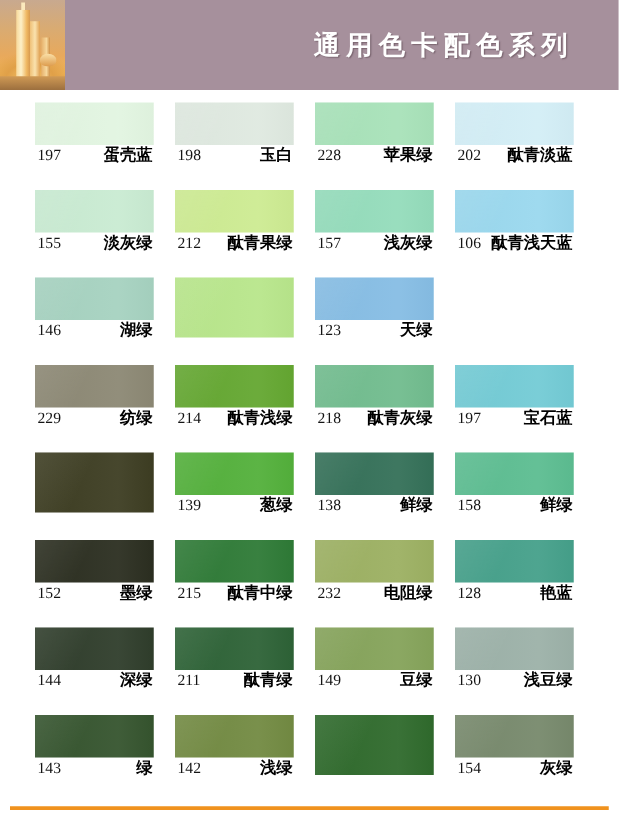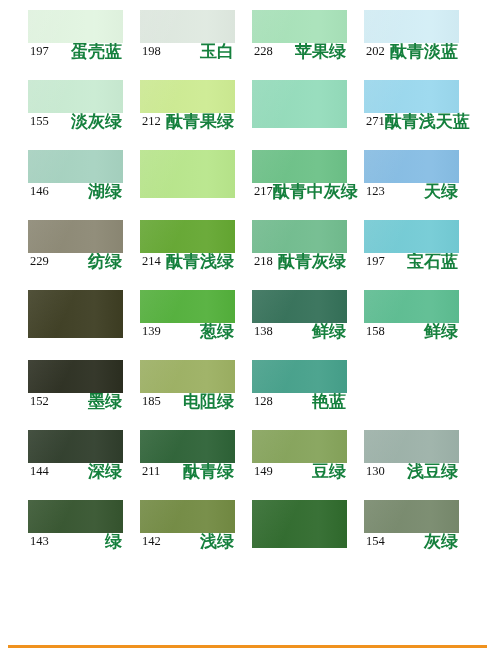--- a/index.html
+++ b/index.html
@@ -149,22 +149,22 @@
   }
 
   .swatch-code {
     font-size: 12.5px;
     color: #141414;
     font-family: "Liberation Serif", "DejaVu Serif", serif;
     line-height: 1;
   }
 
   .swatch-name {
-    font-size: 17px;
-    color: #15803d;
+    font-size: 13px;
+    color: #000000;
     font-family: "DejaVu Sans", "Liberation Sans", sans-serif;
     font-weight: 700;
     line-height: 1;
     white-space: nowrap;
   }
 
   
   #footer-rule {
     position: absolute;
     left: 8px;
@@ -192,20 +192,33 @@
     letter-spacing: 5px;
     transform: rotate(-22deg);
     white-space: nowrap;
   }
 </style>
 </head>
 <body>
 
 <div id="page">
 
+  <div id="header">
+    <div id="header-photo">
+      <div class="spire"></div>
+      <div class="tower-a"></div>
+      <div class="tower-b"></div>
+      <div class="tower-c"></div>
+      <div class="dome"></div>
+      <div class="base"></div>
+    </div>
+    <div id="header-title">
+      <span class="title-text">通用色卡配色系列</span>
+    </div>
+  </div>
 
   <div id="watermark">
     <span>quanjing.com</span>
   </div>
 
   <div id="swatch-grid">
       <div class="swatch-row">
         <div class="swatch-cell">
           <div class="swatch-chip" style="background: rgb(226, 245, 225);"></div>
           <div class="swatch-label">
@@ -245,48 +258,45 @@
         </div>
         <div class="swatch-cell">
           <div class="swatch-chip" style="background: rgb(205, 235, 146);"></div>
           <div class="swatch-label">
             <span class="swatch-code">212</span>
             <span class="swatch-name">酞青果绿</span>
           </div>
         </div>
         <div class="swatch-cell">
           <div class="swatch-chip" style="background: rgb(148, 220, 187);"></div>
+          <div class="swatch-label">
+            <span class="swatch-code">157</span>
+            <span class="swatch-name">浅灰绿</span>
+          </div>
         </div>
         <div class="swatch-cell">
           <div class="swatch-chip" style="background: rgb(154, 216, 238);"></div>
           <div class="swatch-label">
-            <span class="swatch-code">271</span>
+            <span class="swatch-code">106</span>
             <span class="swatch-name">酞青浅天蓝</span>
           </div>
         </div>
       </div>
       <div class="swatch-row">
         <div class="swatch-cell">
           <div class="swatch-chip" style="background: rgb(166, 210, 192);"></div>
           <div class="swatch-label">
             <span class="swatch-code">146</span>
             <span class="swatch-name">湖绿</span>
           </div>
         </div>
         <div class="swatch-cell">
           <div class="swatch-chip" style="background: rgb(184, 230, 139);"></div>
         </div>
         <div class="swatch-cell">
-          <div class="swatch-chip" style="background: rgb(108, 193, 135);"></div>
-          <div class="swatch-label">
-            <span class="swatch-code">217</span>
-            <span class="swatch-name">酞青中灰绿</span>
-          </div>
-        </div>
-        <div class="swatch-cell">
           <div class="swatch-chip" style="background: rgb(134, 189, 228);"></div>
           <div class="swatch-label">
             <span class="swatch-code">123</span>
             <span class="swatch-name">天绿</span>
           </div>
         </div>
       </div>
       <div class="swatch-row">
         <div class="swatch-cell">
           <div class="swatch-chip" style="background: rgb(140, 136, 116);"></div>
@@ -345,23 +355,30 @@
       </div>
       <div class="swatch-row">
         <div class="swatch-cell">
           <div class="swatch-chip" style="background: rgb(43, 46, 32);"></div>
           <div class="swatch-label">
             <span class="swatch-code">152</span>
             <span class="swatch-name">墨绿</span>
           </div>
         </div>
         <div class="swatch-cell">
+          <div class="swatch-chip" style="background: rgb(46, 122, 54);"></div>
+          <div class="swatch-label">
+            <span class="swatch-code">215</span>
+            <span class="swatch-name">酞青中绿</span>
+          </div>
+        </div>
+        <div class="swatch-cell">
           <div class="swatch-chip" style="background: rgb(156, 176, 98);"></div>
           <div class="swatch-label">
-            <span class="swatch-code">185</span>
+            <span class="swatch-code">232</span>
             <span class="swatch-name">电阻绿</span>
           </div>
         </div>
         <div class="swatch-cell">
           <div class="swatch-chip" style="background: rgb(69, 160, 138);"></div>
           <div class="swatch-label">
             <span class="swatch-code">128</span>
             <span class="swatch-name">艳蓝</span>
           </div>
         </div>

